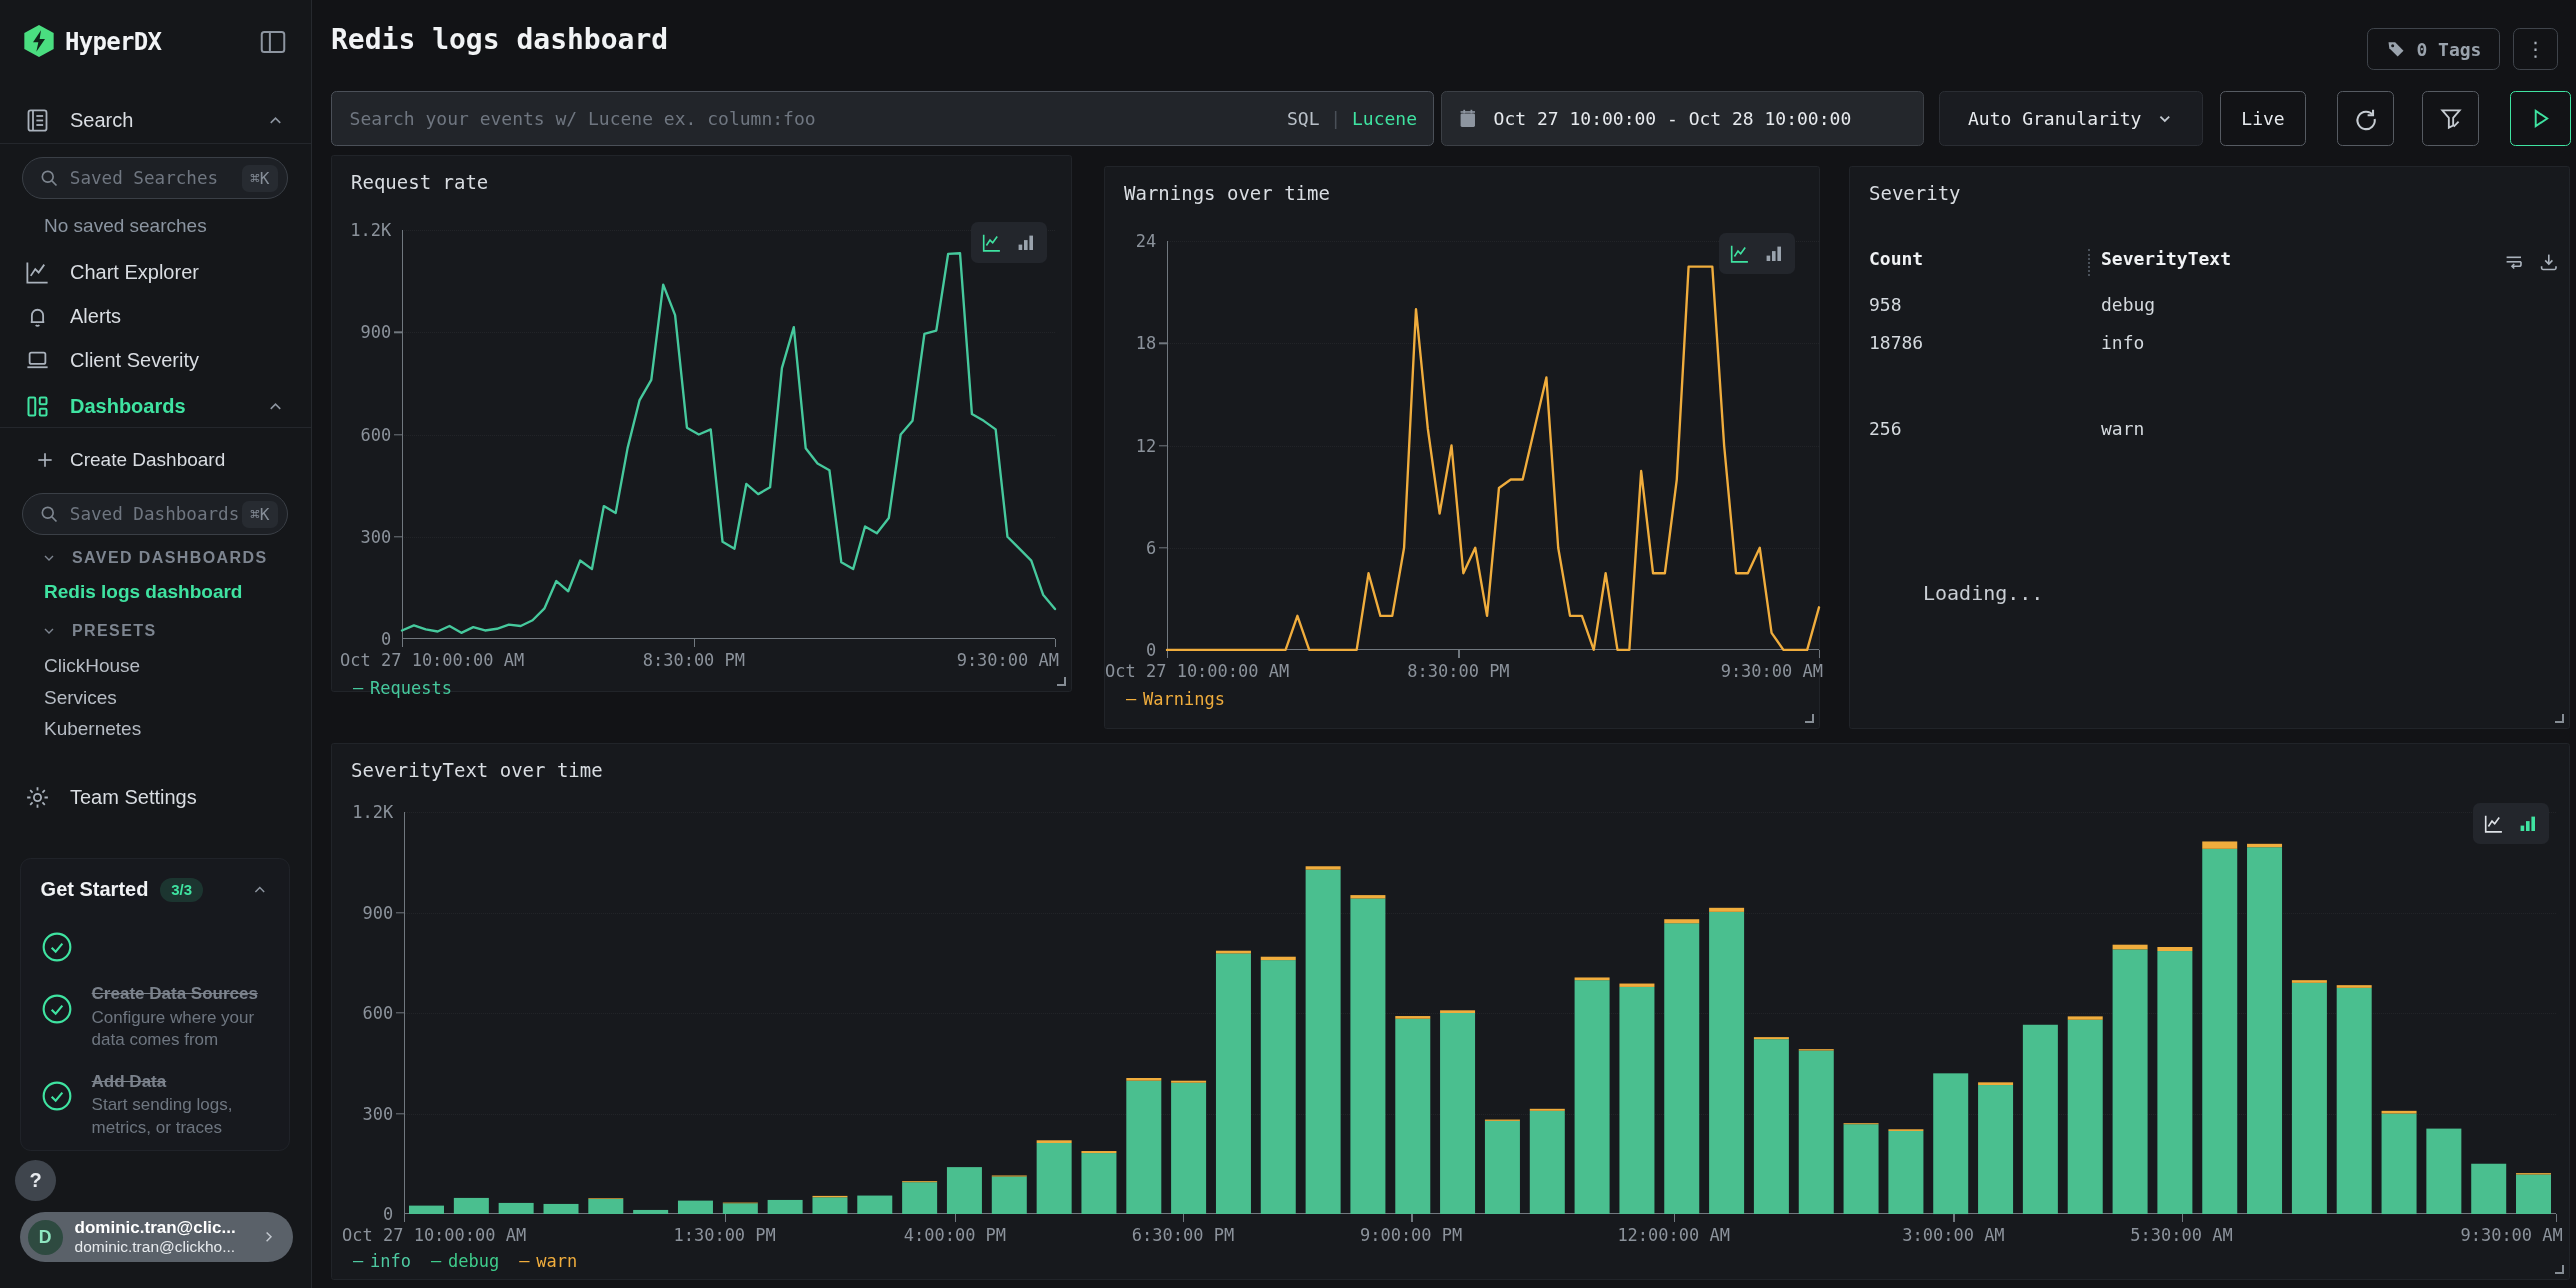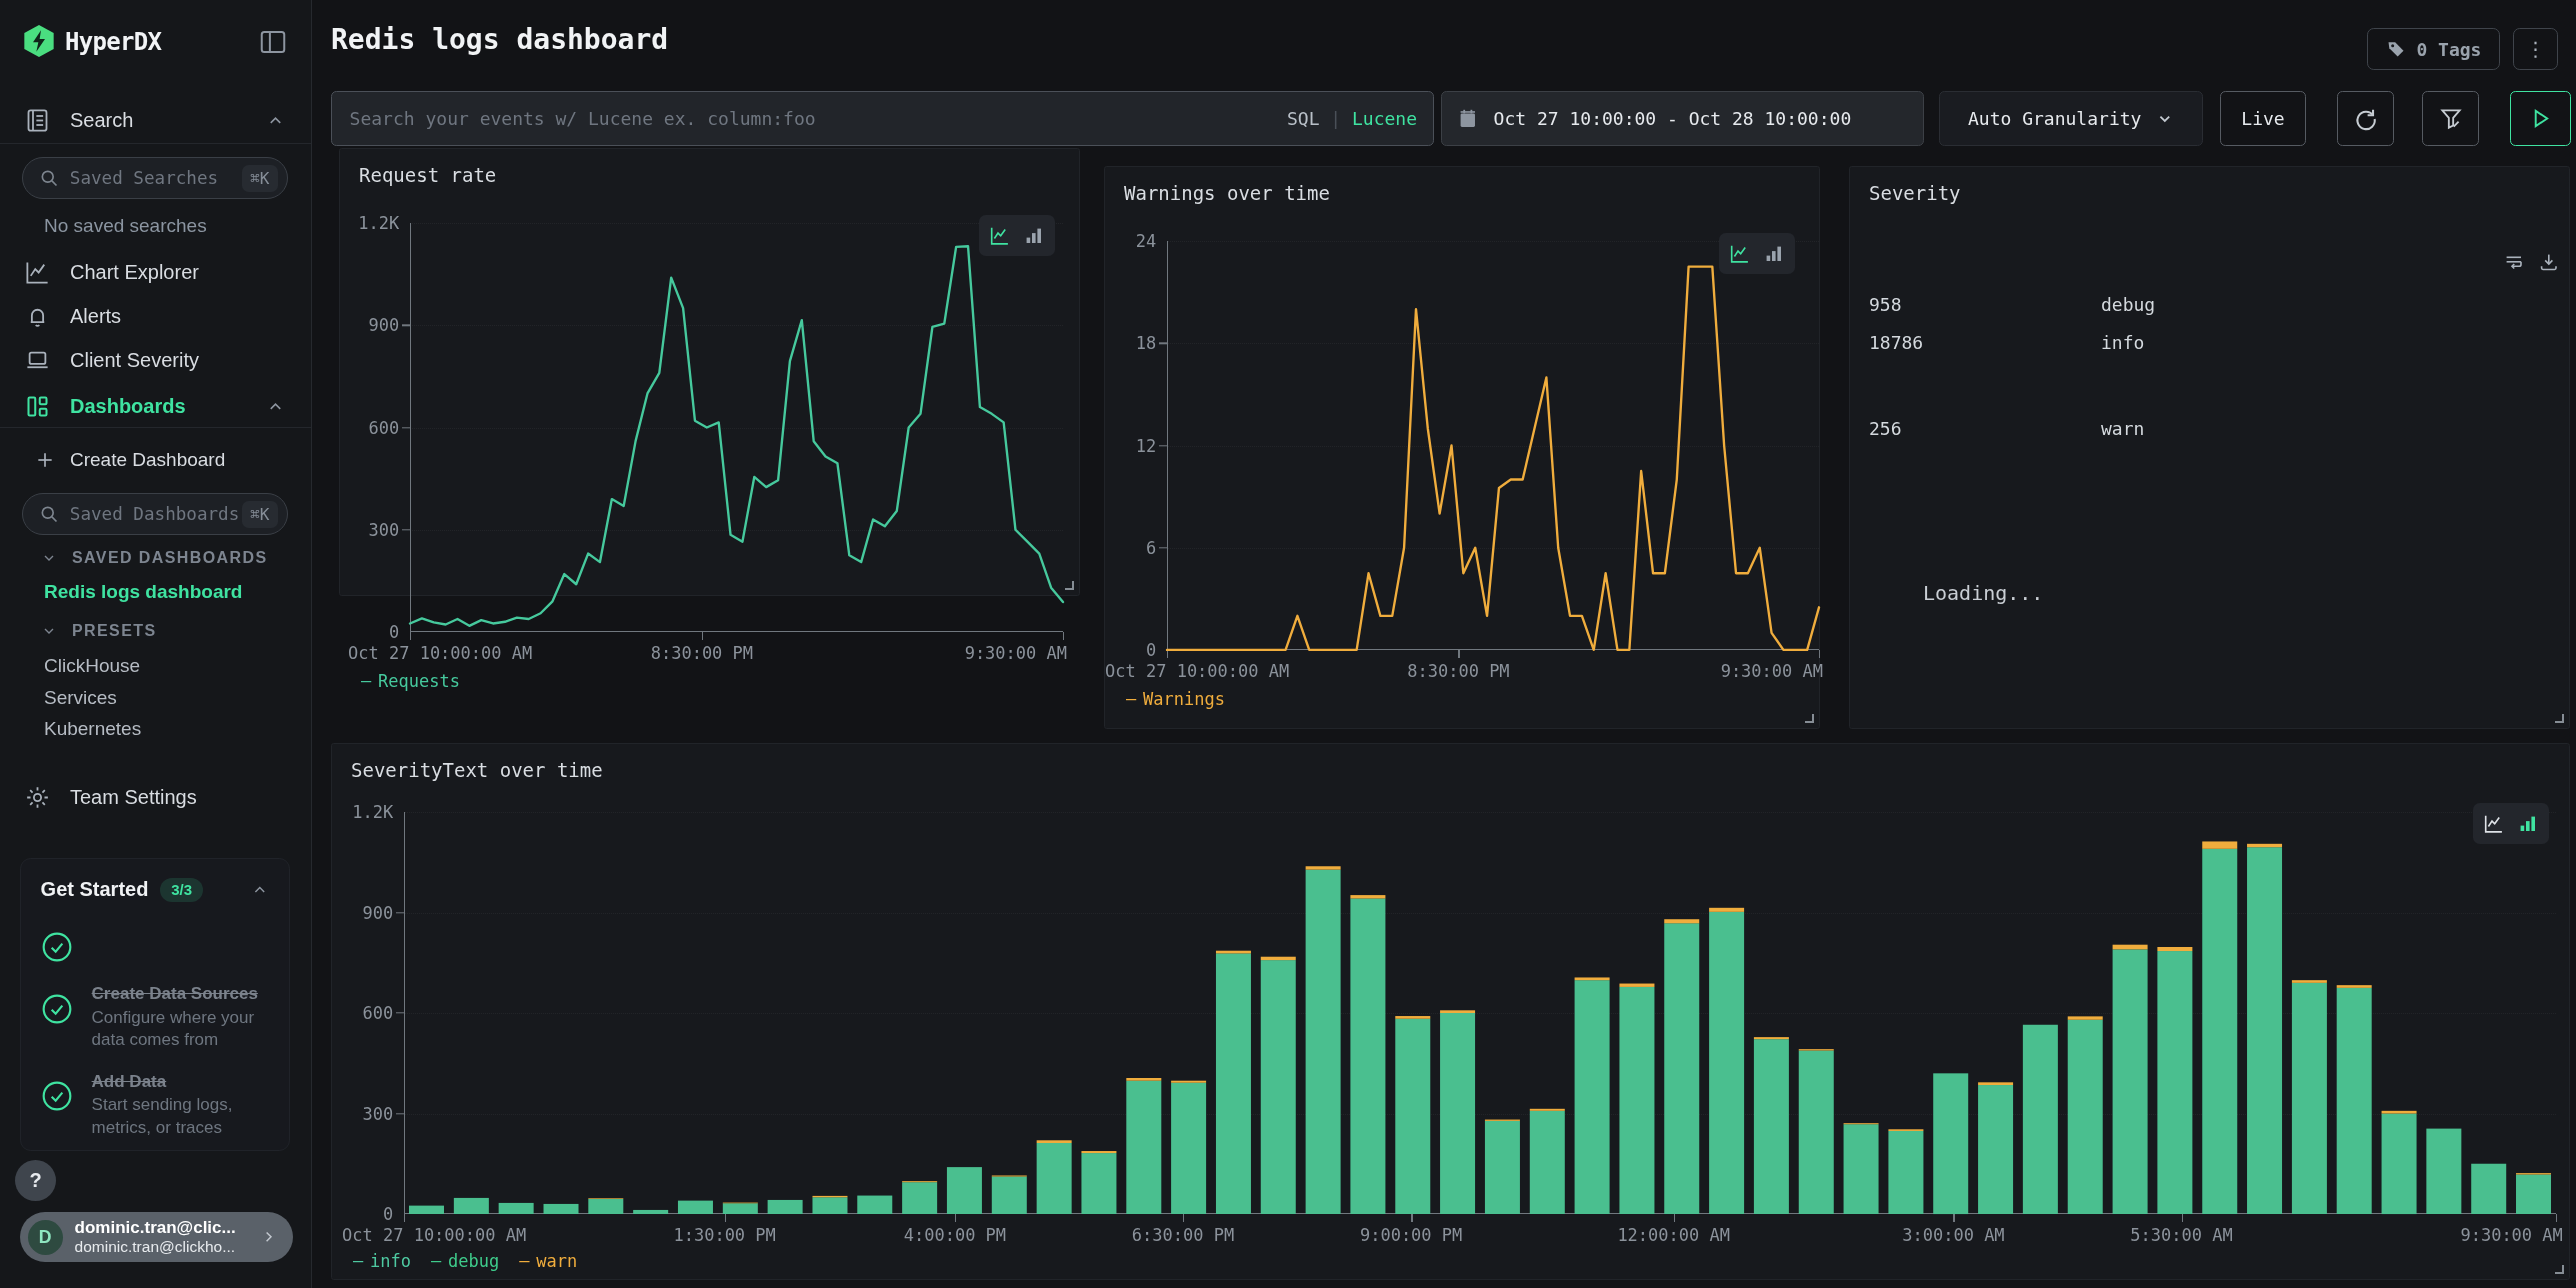--- a/index.html
+++ b/index.html
@@ -373,21 +373,21 @@
       <path d="M4 4 h16 l-6 7 v7 l-4 2 v-9 z"></path>
         <line x1="14.5" y1="19" x2="19" y2="14.5"></line>
     </svg>
   </div>
   <div class="play-btn">
     <svg viewBox="0 0 24 24" fill="none" stroke="currentColor" stroke-width="2">
         <polygon points="7,4 19,12 7,20"></polygon>
       </svg>
   </div>
 
-  <div class="panel" style="left:19px; top:148px; width:741px; height:448px;margin-left:8px;">
+  <div class="panel" style="left:19px; top:155px; width:741px; height:537px;">
     <div class="panel-title">Request rate</div>
     <div class="toggle-pill">
       <svg class="tico" style="color:#3fe3a1;" viewBox="0 0 24 24" fill="none" stroke="currentColor" stroke-width="1.8">
           <polyline points="3,3 3,21 21,21"></polyline>
           <polyline points="6,15 10,9 13,12 18,5"></polyline>
         </svg>
       <svg class="tico" style="color:#9aa3ad;" viewBox="0 0 24 24" fill="currentColor">
           <rect x="4" y="14" width="4" height="6"></rect>
           <rect x="10" y="9" width="4" height="11"></rect>
           <rect x="16" y="4" width="4" height="16"></rect>
@@ -467,20 +467,25 @@
       <span class="li">
           <span style="color:#f0ad3d;">—</span>
           <span style="color:#f0ad3d;">Warnings</span>
         </span>
     </div>
     <div class="rh"></div>
   </div>
 
   <div class="panel" style="left:1537px; top:166px; width:721px; height:563px;">
     <div class="panel-title">Severity</div>
+    <div class="sev-head">
+      <span>Count</span>
+      <span class="sev-sep"></span>
+      <span class="sev-col2">SeverityText</span>
+    </div>
     <div class="sev-tools">
       <svg viewBox="0 0 24 24" fill="none" stroke="currentColor" stroke-width="1.8">
         <line x1="4" y1="7" x2="20" y2="7"></line>
           <line x1="4" y1="12" x2="20" y2="12"></line>
           <path d="M20 12 v3 a2 2 0 0 1 -2 2 h-8"></path>
           <polyline points="12.5,14.5 10,17 12.5,19.5"></polyline>
       </svg>
       <svg viewBox="0 0 24 24" fill="none" stroke="currentColor" stroke-width="1.8">
         <line x1="12" y1="4" x2="12" y2="14"></line>
           <polyline points="8,10.5 12,14.5 16,10.5"></polyline>

